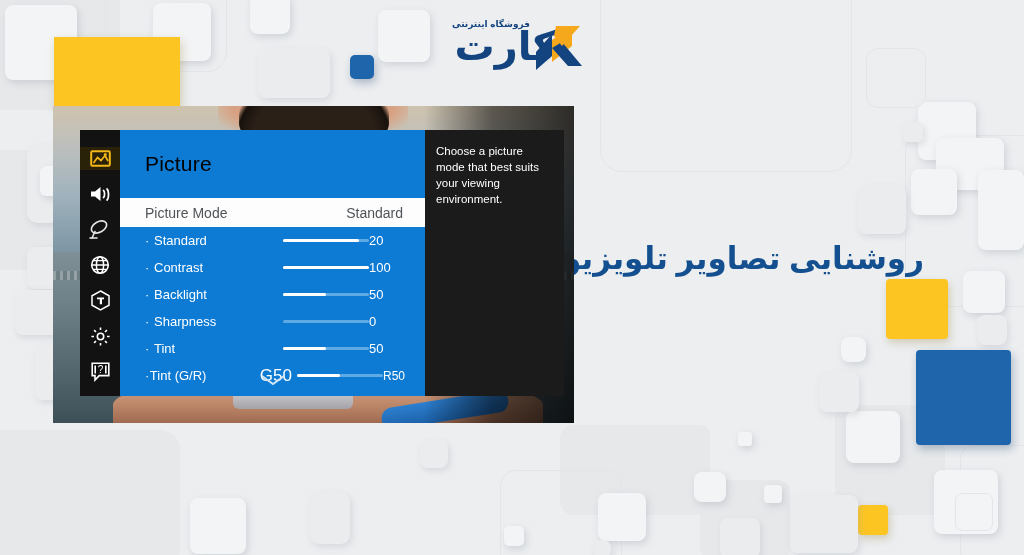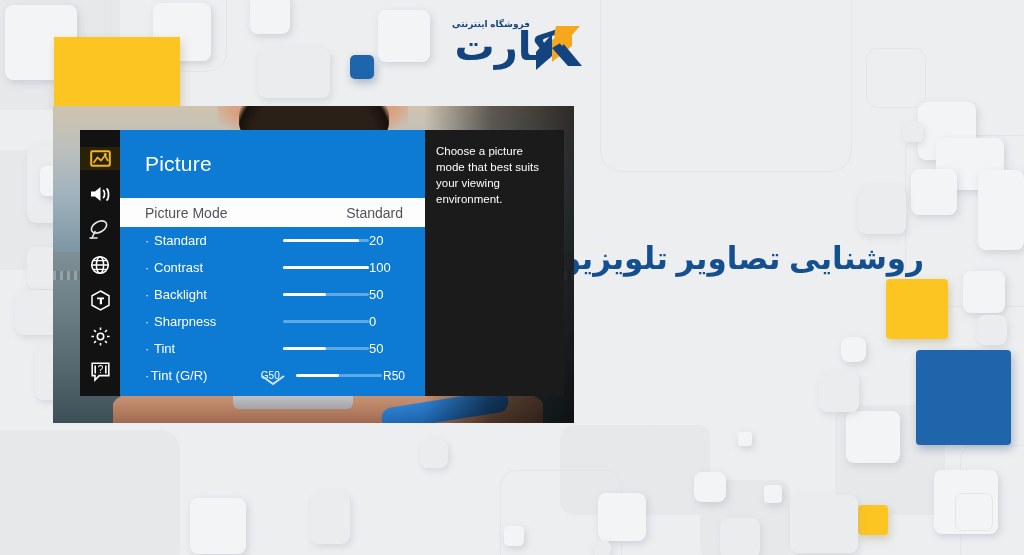--- a/index.html
+++ b/index.html
@@ -70,35 +70,35 @@
   
   #osd{position:absolute;left:27px;top:24px;width:484px;height:266px;display:flex;}
   #rail{width:40px;background:#121212;display:flex;flex-direction:column;
         align-items:center;padding-top:17px;box-sizing:border-box;}
   .railicon{width:40px;height:26px;display:flex;align-items:center;justify-content:center;
         margin-bottom:13px;}
   .railicon svg{display:block;}
   .railicon.active{background:#2a2208;}
 
   #menu{width:305px;background:#0d7bd4;display:flex;flex-direction:column;position:relative;}
-  #menuTitle{color:#ffffff;font-size:21px;padding:22px 0 0 25px;font-weight:400;letter-spacing:.2px;}
+  #menuTitle{color:#000000;font-size:21px;padding:22px 0 0 25px;font-weight:400;letter-spacing:.2px;}
   #modeRow{
     margin-top:22px;height:29px;background:#fdfdfd;display:flex;align-items:center;
     justify-content:space-between;padding:0 22px 0 25px;box-sizing:border-box;
   }
   #modeRow .lbl{color:#4f5459;font-size:14px;}
   #modeRow .val{color:#4f5459;font-size:14px;}
   .row{height:27px;display:flex;align-items:center;padding:0 20px 0 25px;box-sizing:border-box;color:#fff;font-size:13px;}
   .row .dot{width:9px;font-size:13px;opacity:.95;}
   .row .name{flex:0 0 auto;width:110px;}
   .row .trk{flex:1 1 auto;display:flex;align-items:center;justify-content:flex-end;gap:0px;}
   .slider{position:relative;width:86px;height:3px;background:#5fa9e4;border-radius:2px;}
   .slider i{position:absolute;left:0;top:0;height:3px;background:#ffffff;border-radius:2px;display:block;}
   .row .num{width:36px;text-align:left;font-size:13px;}
-  .row .gl{font-size:10px;margin-right:16px;}
+  .row .gl{font-size:17px;margin-right:5px;}
   .row .gr{width:36px;text-align:right;font-size:12px;}
   #chev{position:absolute;bottom:6px;left:0;width:100%;text-align:center;}
 
   #desc{width:139px;background:#1b1b1b;color:#fff;font-size:11.5px;line-height:16px;
         padding:13px 10px 0 11px;box-sizing:border-box;}
 </style>
 </head>
 <body>
 
 <div id="stage">

